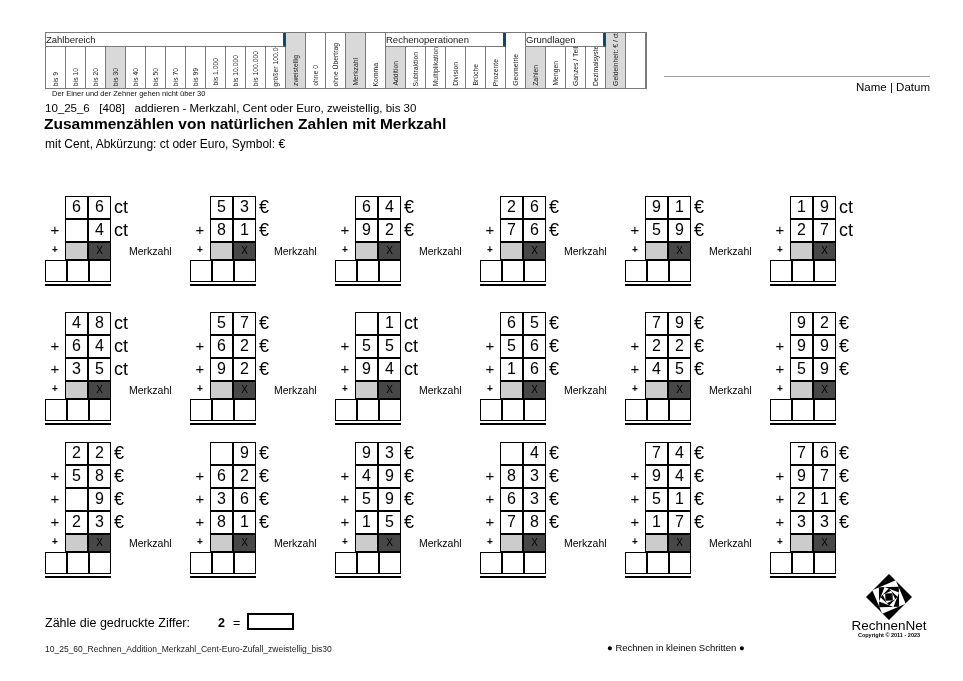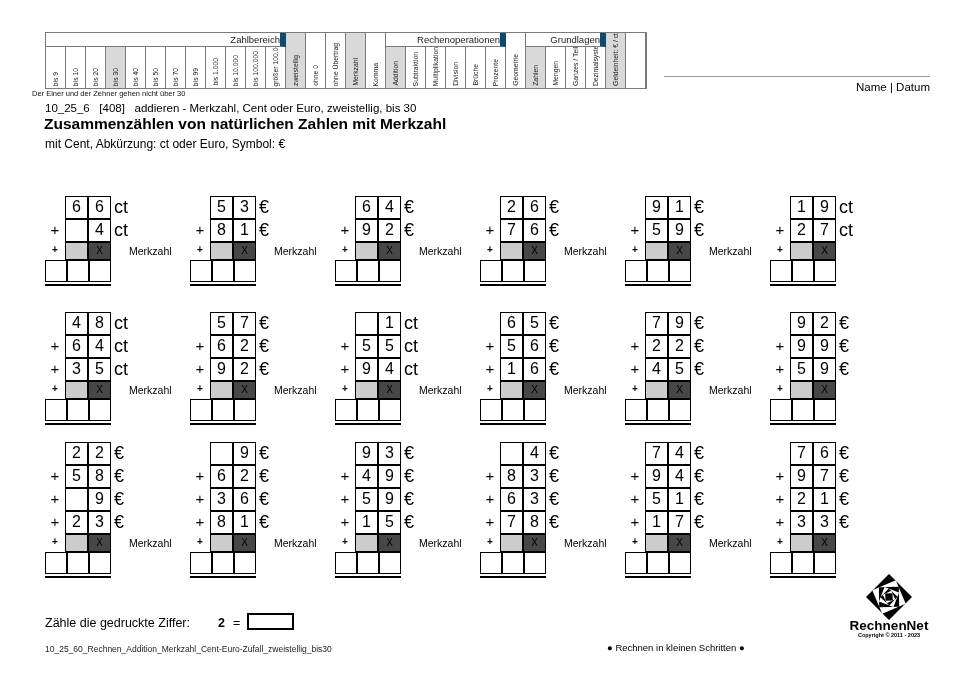--- a/index.html
+++ b/index.html
@@ -2,26 +2,26 @@
 <html><head>
 <meta charset="utf-8">
 <style>
   html,body{margin:0;padding:0;}
   body{width:963px;height:681px;background:#ffffff;font-family:"Liberation Sans",sans-serif;color:#000;}
   .page{position:relative;width:963px;height:681px;overflow:hidden;}
 
   
   .htable{position:absolute;left:45px;top:32px;height:55px;display:flex;border:1px solid #7a7a7a;box-sizing:content-box;background:#fff;}
   .hseg{display:flex;flex-direction:column;}
-  .hghead{height:13px;line-height:13px;font-size:9.5px;text-align:right;border-bottom:1px solid #7a7a7a;border-right:6px solid #0c4a6e;white-space:nowrap;overflow:visible;color:#1a1a1a;}
+  .hghead{height:13px;line-height:13px;font-size:9.5px;text-align:left;border-bottom:1px solid #7a7a7a;border-right:3px solid #0c4a6e;white-space:nowrap;overflow:visible;color:#1a1a1a;}
   .hcols{display:flex;flex:1;}
   .hcol{width:20px;border-right:1px solid #7a7a7a;position:relative;overflow:hidden;background:#fff;box-sizing:border-box;}
   .hcol.hl{background:#d9d9d9;}
   .vlab{position:absolute;bottom:2px;left:50%;transform:translateX(-50%) rotate(180deg);writing-mode:vertical-rl;font-size:6.8px;color:#1a1a1a;white-space:nowrap;line-height:1;}
-  .hnote{position:absolute;left:32px;top:89px;font-size:7.5px;color:#111;}
+  .hnote{position:absolute;left:52px;top:89px;font-size:7.5px;color:#111;}
 
   
   .namedate{position:absolute;left:664px;top:76px;width:266px;border-top:1.6px solid #9a9a9a;text-align:right;}
   .namedate span{font-size:11.5px;display:inline-block;margin-top:3px;}
 
   
   .codeline{position:absolute;left:45px;top:102px;font-size:11.5px;white-space:pre;}
   .heading{position:absolute;left:44px;top:115px;font-size:15.5px;font-weight:bold;}
   .subheading{position:absolute;left:45px;top:137px;font-size:12px;}
 
@@ -47,21 +47,21 @@
   .counttask .prompt{font-size:12.5px;}
   .counttask .digit{font-size:12.5px;font-weight:bold;margin-left:28px;}
   .counttask .eq{font-size:12.5px;margin-left:8px;}
   .countbox{margin-left:7px;width:43px;height:13px;background:#fff;border:2px solid #000;}
 
   
   .filename{position:absolute;left:45px;top:644px;font-size:8.5px;color:#222;}
   .footright{position:absolute;top:642px;left:607px;width:322px;display:flex;justify-content:space-between;font-size:9.5px;}
   .logoblock{position:absolute;left:845px;top:574px;width:88px;text-align:center;}
   .logoblock svg{display:block;margin:0 auto;}
-  .logoname{font-size:13.5px;font-weight:bold;letter-spacing:0px;line-height:12px;}
+  .logoname{font-size:13.5px;font-weight:normal;letter-spacing:0px;line-height:12px;}
   .logocopy{font-size:5.5px;font-weight:bold;line-height:7px;}
 </style>
 </head>
 <body>
 
 <div class="page">
 
   <div class="htable" id="htable">
       <div class="hseg">
         <div class="hghead">Zahlbereich</div>

